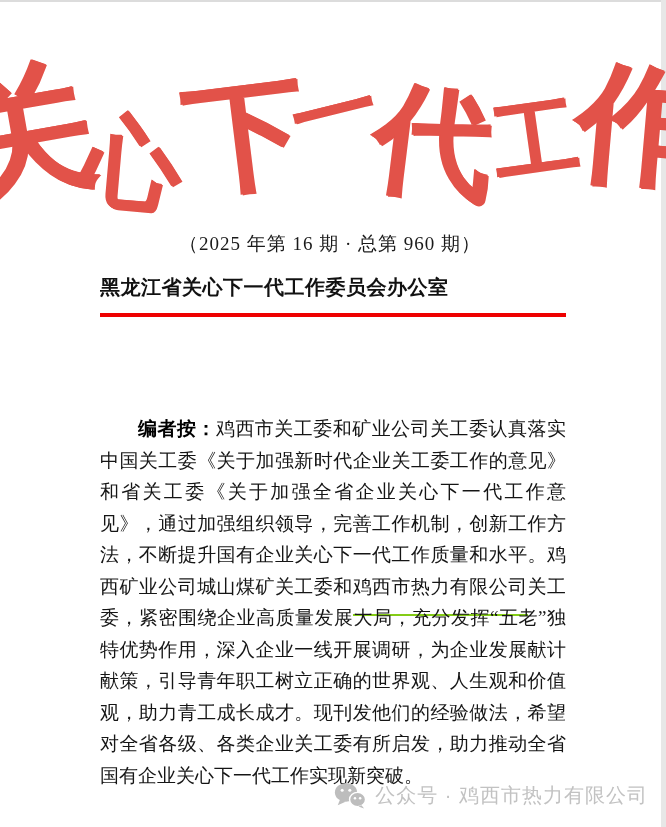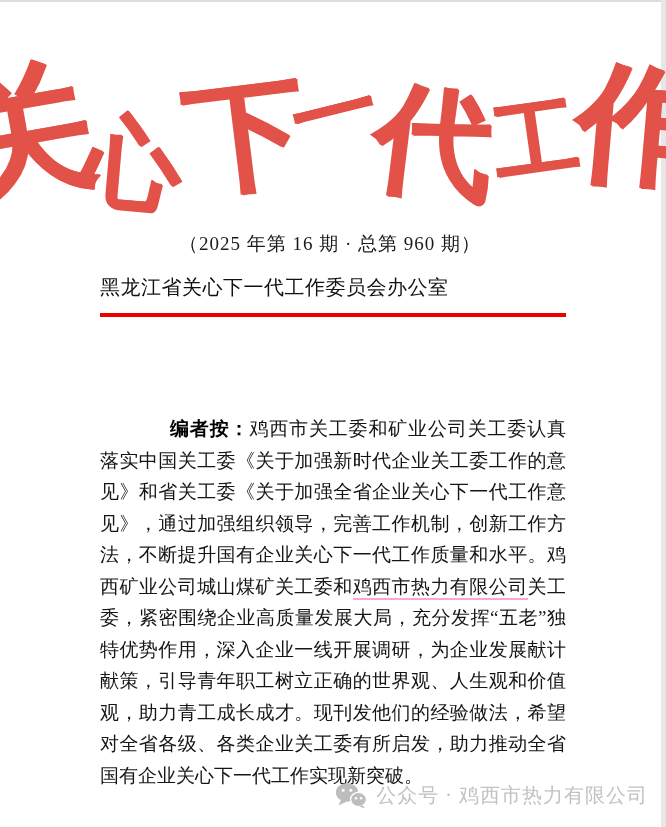--- a/index.html
+++ b/index.html
@@ -73,20 +73,21 @@
   .publisher-row {
     position: absolute;
     top: 274px;
     left: 100px;
     width: 466px;
     display: flex;
     justify-content: space-between;
     align-items: baseline;
     padding-bottom: 12px;
     border-bottom: 4px solid #ee0000;
+    font-weight: bold;
   }
   .publisher-name {
     font-size: 20px;
     color: #111111;
     letter-spacing: 0.5px;
   }
   .publish-date {
     font-size: 20px;
     color: #111111;
     letter-spacing: 0.5px;
@@ -104,38 +105,37 @@
     text-align: justify;
     text-justify: inter-character;
   }
   .article p {
     margin: 0;
     text-indent: 2em;
   }
   .seg-bold {
     font-weight: 700;
     color: #000000;
-    margin-left: 32px;
   }
   .seg-underline-red {
-    border-bottom: 2px solid #f9a8d4;
-    padding-bottom: 1px;
+    border-bottom: 2px solid #84cc16;
+    padding-bottom: 17px;
   }
 
   
   .watermark {
     position: absolute;
     top: 782px;
     right: 18px;
     display: flex;
     align-items: center;
     gap: 9px;
     color: #c2c2c2;
     font-size: 20px;
-    font-family: Liberation Serif, serif;
+    font-family: Liberation Sans, sans-serif;
     letter-spacing: 1px;
   }
   .wechat-icon {
     width: 32px;
     height: 27px;
     flex: 0 0 auto;
   }
 </style>
 </head>
 <body>

